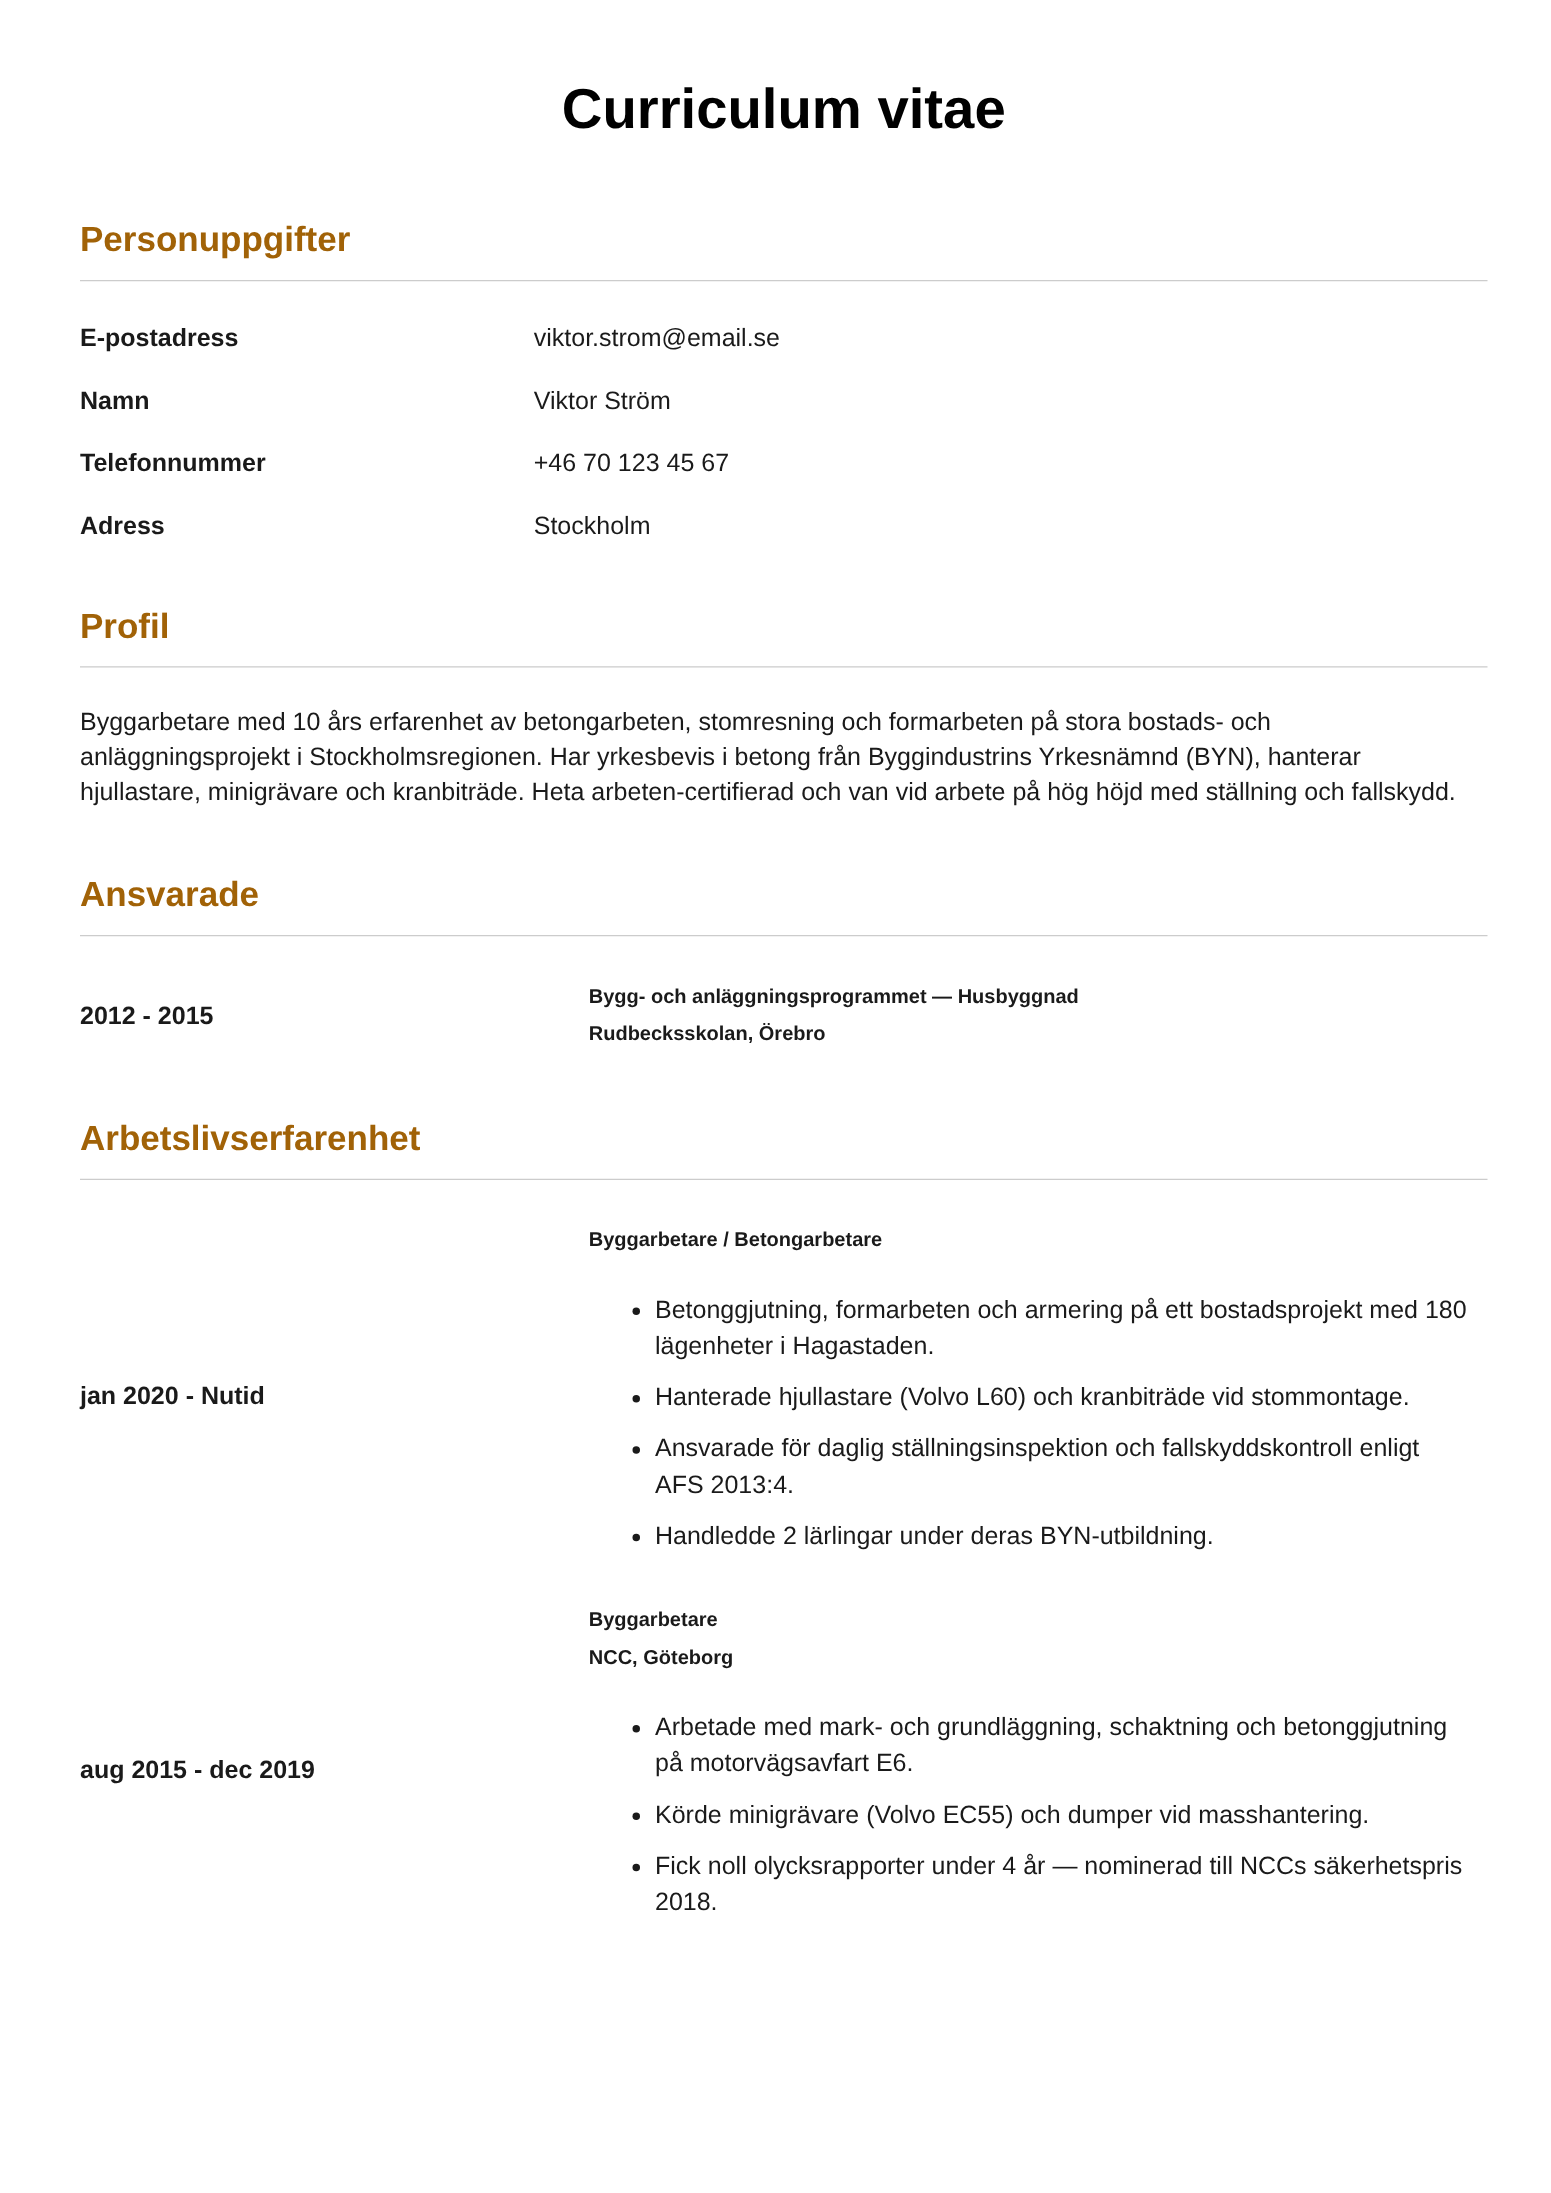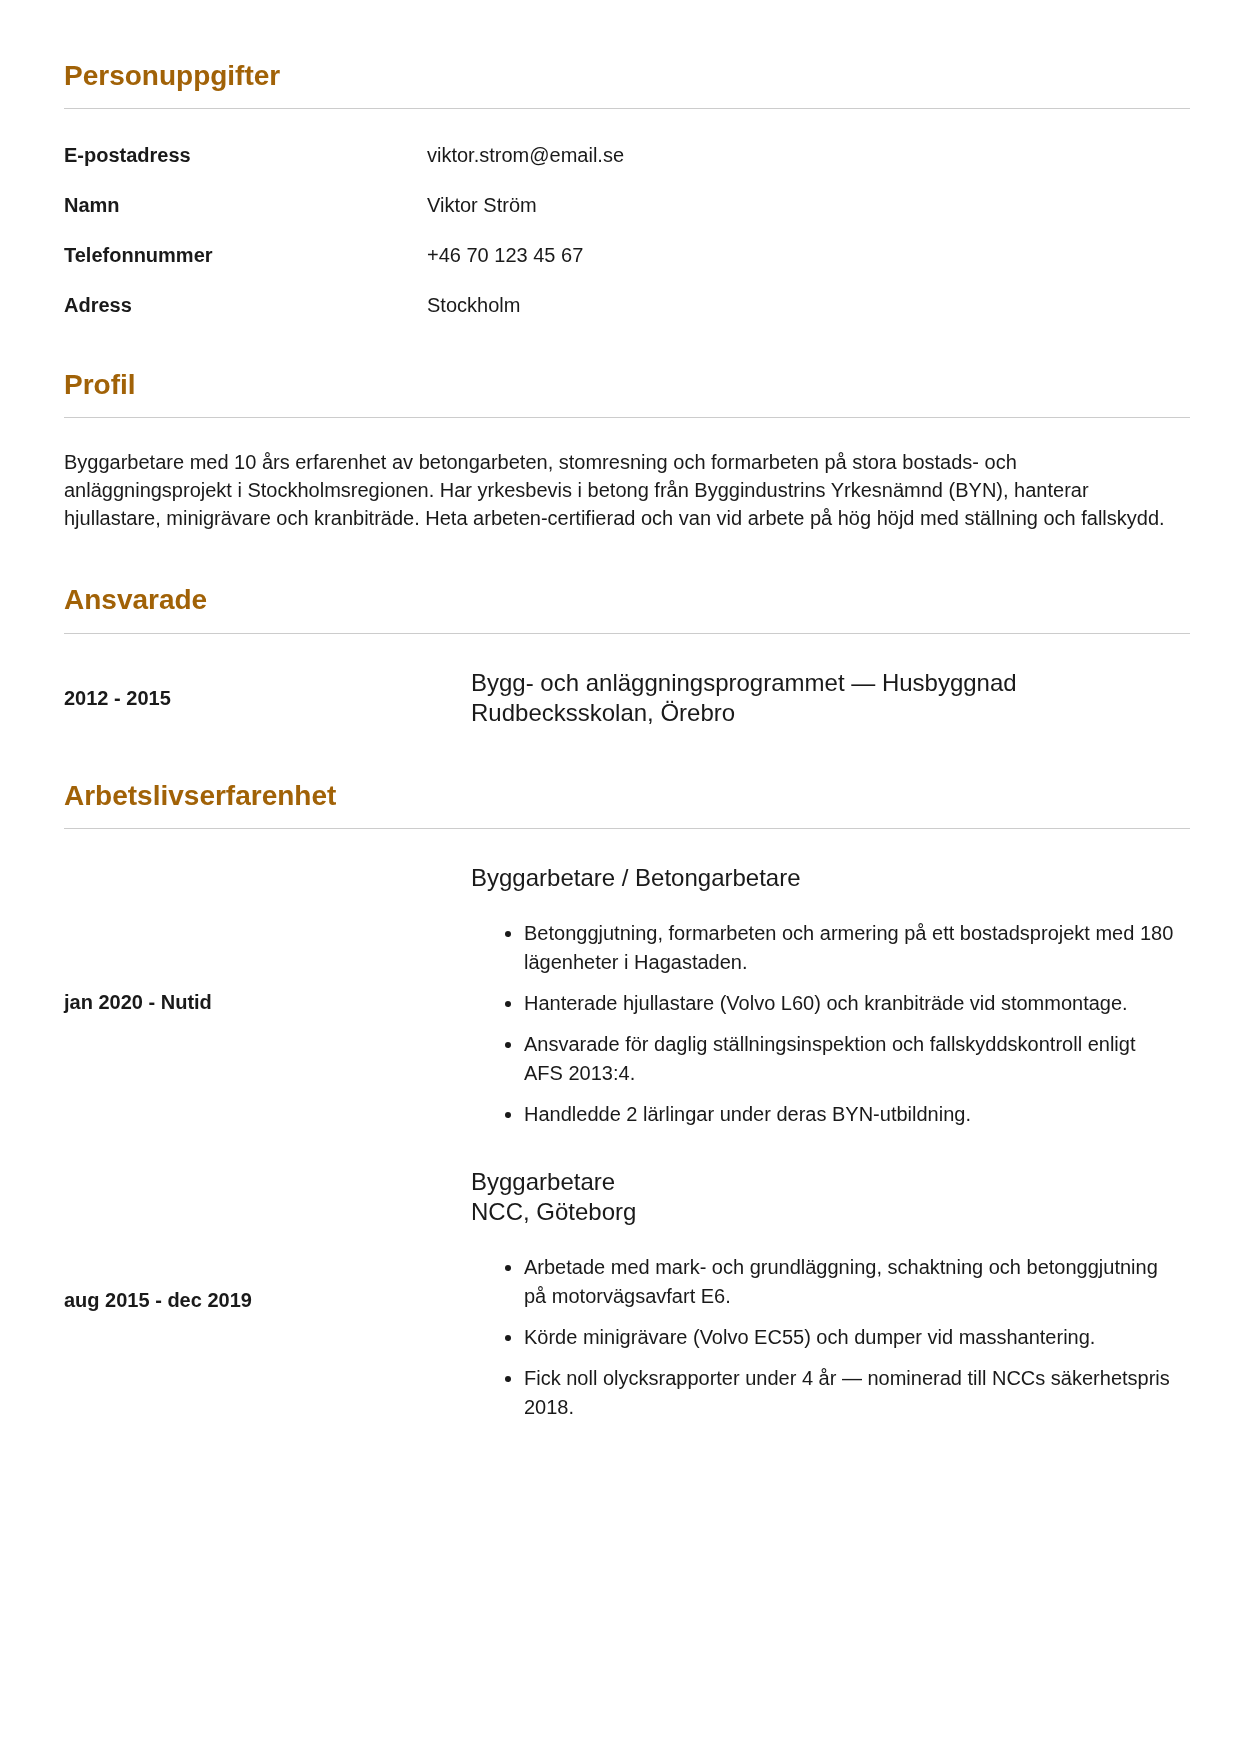--- a/index.html
+++ b/index.html
@@ -79,37 +79,38 @@
   .entry + .entry { margin-top: 26px; }
   .entry-period {
     flex: 0 0 363px;
     width: 363px;
     font-size: 20px;
     font-weight: 700;
     line-height: 30px;
   }
   .entry-main { flex: 1 1 auto; min-width: 0; }
   .entry-title, .entry-subtitle {
-    font-size: 24px;
-    font-weight: 400;
+    font-size: 16px;
+    font-weight: 700;
     line-height: 30px;
   }
   ul.entry-bullets {
     margin: 26px 0 0 0;
     padding: 0 0 0 41px;
     font-size: 20px;
     line-height: 29px;
   }
   ul.entry-bullets li { margin: 12px; padding: 0; }
 </style>
 </head>
 <body>
 
 <div class="page">
 
+  <h1 class="doc-title">Curriculum vitae</h1>
 
   <section class="cv-section">
     <h2 class="section-heading">Personuppgifter</h2>
     <hr class="section-divider">
     <div class="section-body">
       <div class="info-row">
         <div class="info-label">E-postadress</div>
         <div class="info-value">viktor.strom@email.se</div>
       </div>
       <div class="info-row">

